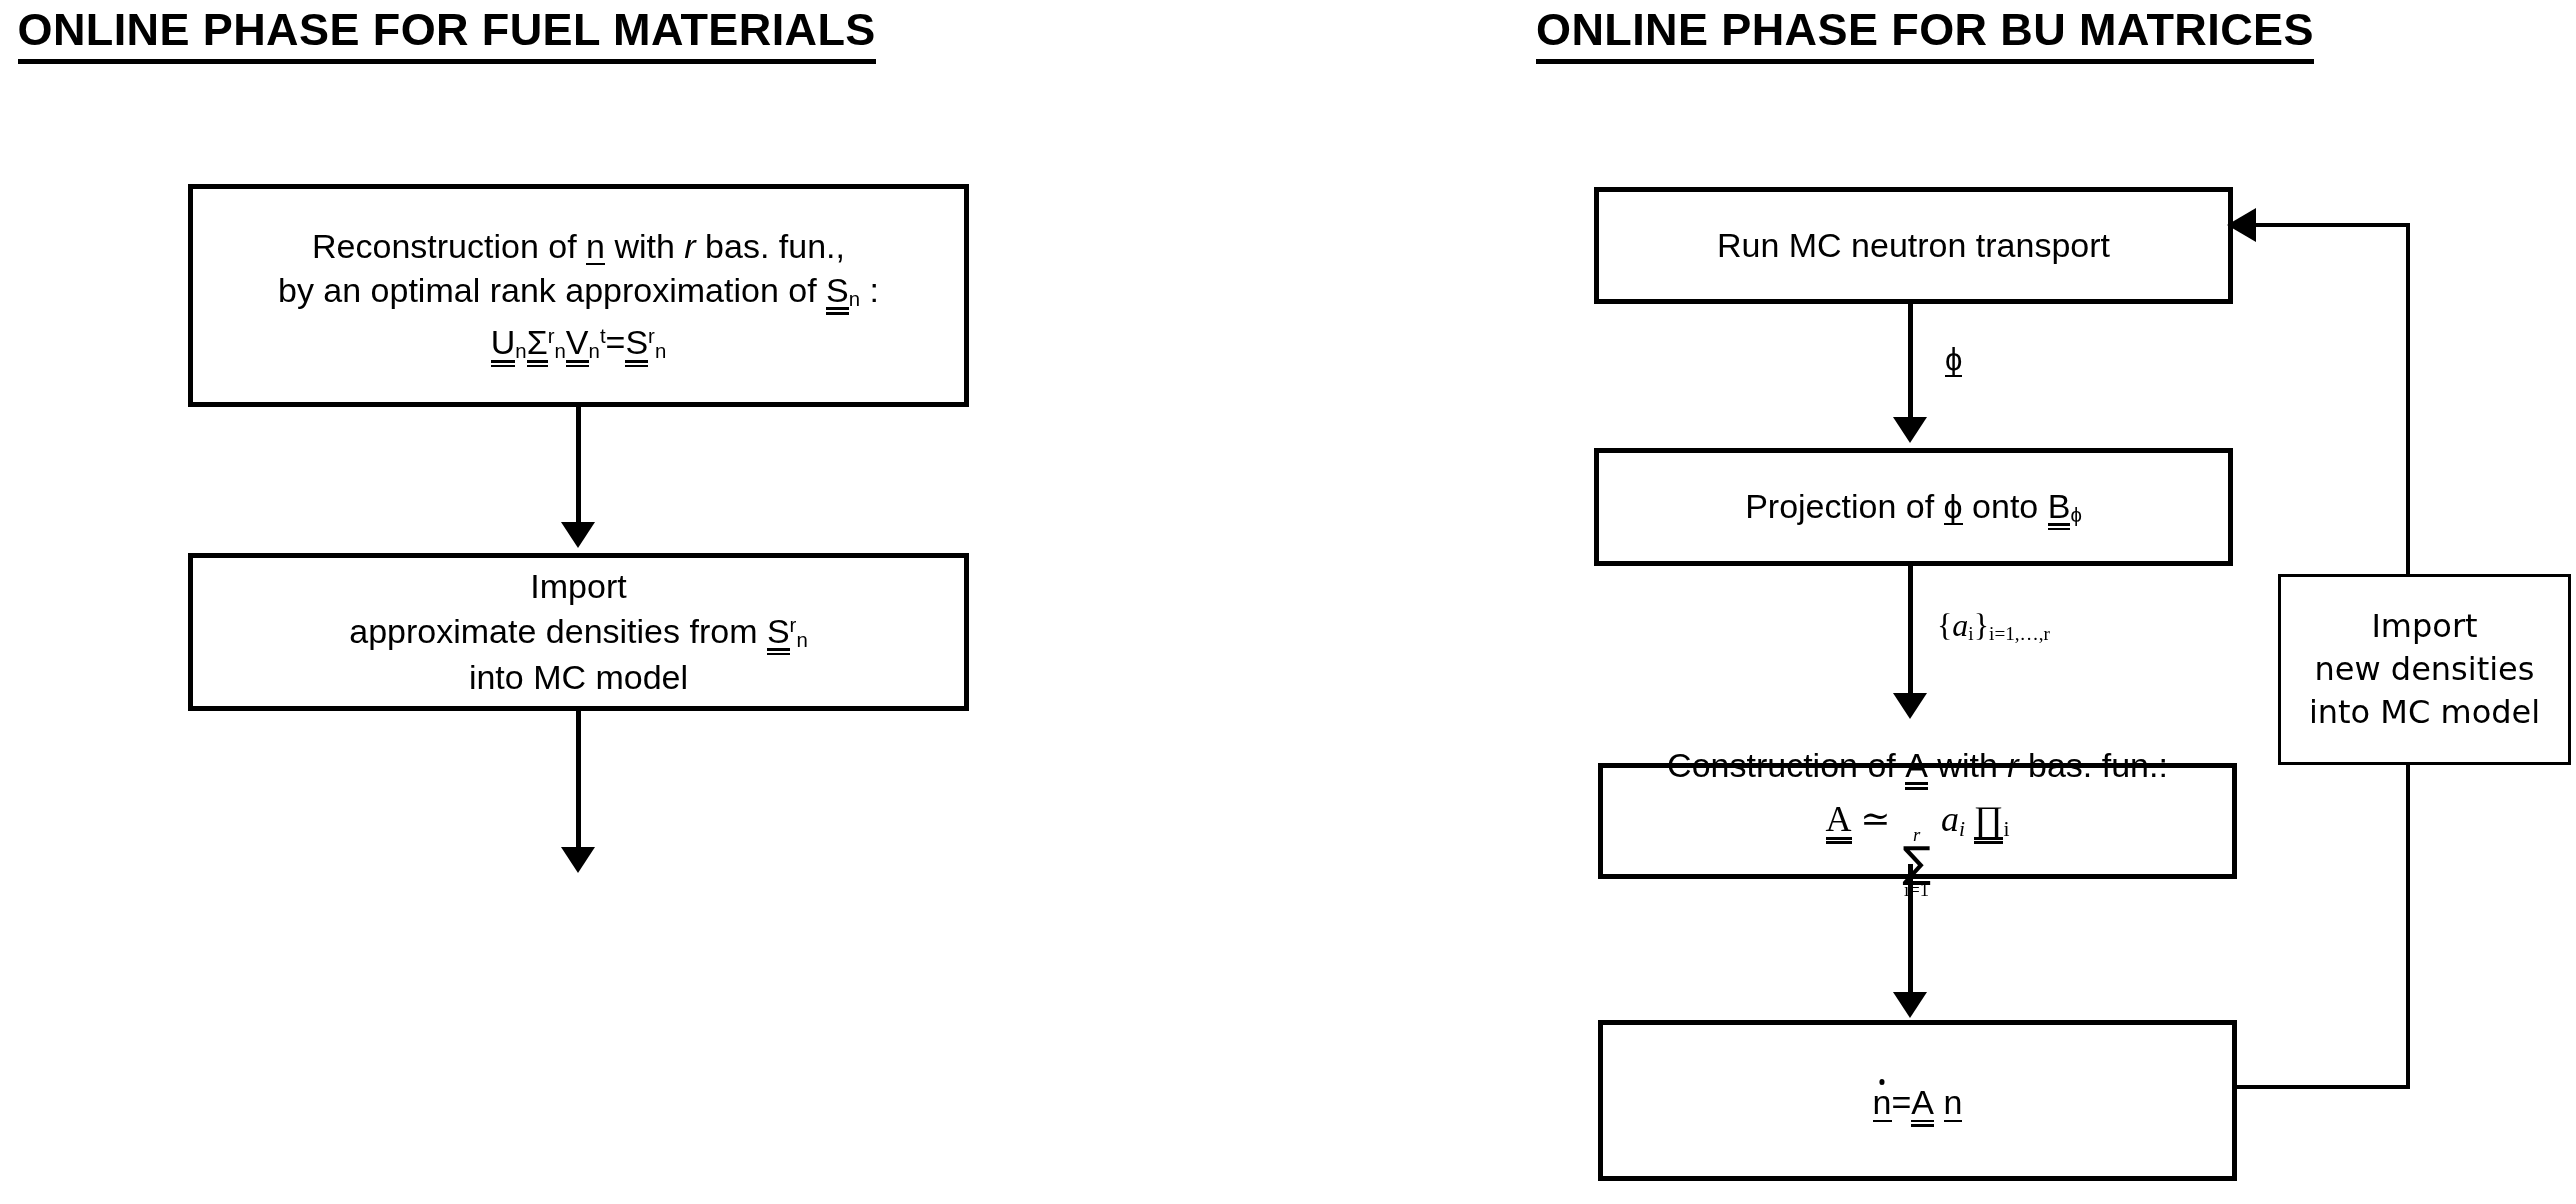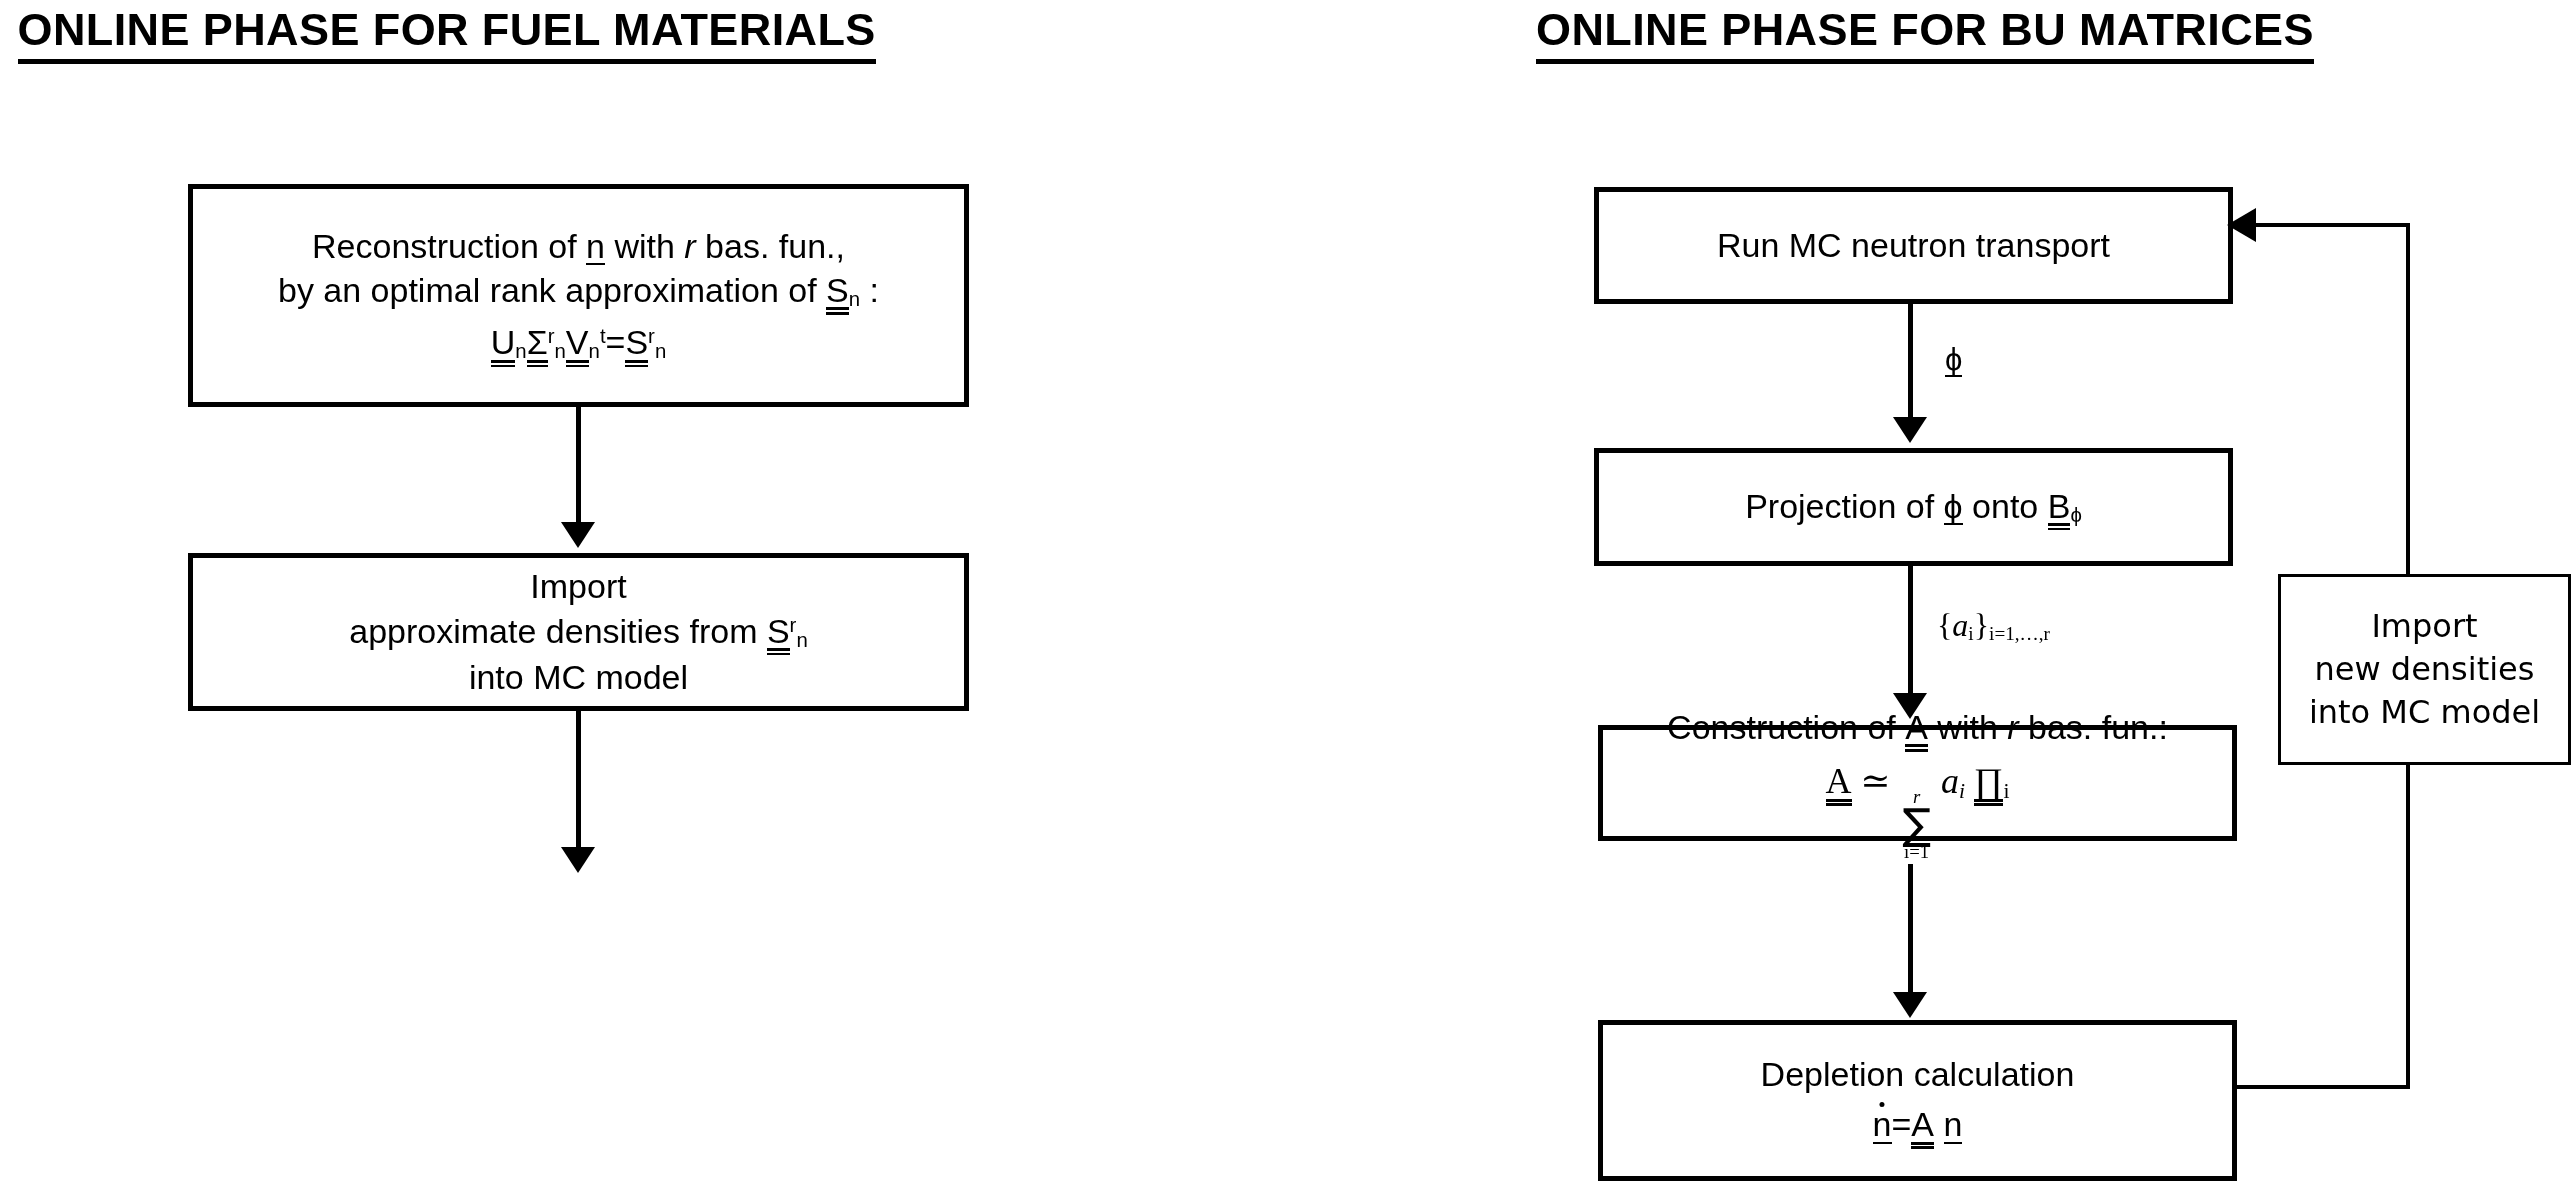--- a/index.html
+++ b/index.html
@@ -23,21 +23,21 @@
   .box .ln{display:block;white-space:nowrap;}
 
   
   #box-reconstruction{left:188px;top:184px;width:781px;height:223px;}
   #box-import-densities{left:188px;top:553px;width:781px;height:158px;}
   #box-run-mc-times{left:188px;top:874px;width:781px;height:162px;}
 
   
   #box-run-mc{left:1594px;top:187px;width:639px;height:117px;}
   #box-projection{left:1594px;top:448px;width:639px;height:118px;}
-  #box-construction{left:1598px;top:725px;width:639px;height:116px;}
+  #box-construction{left:1598px;top:763px;width:639px;height:116px;}
   #box-depletion{left:1598px;top:1020px;width:639px;height:161px;}
   #box-import-new{left:2278px;top:574px;width:293px;height:191px;
                   font-family:"DejaVu Sans",sans-serif;font-size:32px;line-height:1.34;}
 
   
   .it{font-style:italic;}
   .ul1{border-bottom:2.9px solid #000;display:inline-block;line-height:.94;padding-bottom:0.7px;}
   .ul2{display:inline-block;position:relative;line-height:.94;padding-bottom:8px;}
   .ul2::before,.ul2::after{content:"";position:absolute;left:0;right:0;height:2.9px;background:#000;}
   .ul2::before{bottom:4.4px;}
@@ -126,21 +126,20 @@
          <span class="top">r</span>
          <span class="glyph">∑</span>
          <span class="bot">i=1</span>
        </span><span class="it" style="margin-left:7.3px;">a</span><sub class="it">i</sub><span class="ul2" style="margin-left:8.8px;">∏</span><sub>i</sub></span>
   </div>
 
   <div class="vline" style="left:1908px;top:864px;height:131px;"></div>
   <div class="arrowdown" style="left:1893px;top:992px;"></div>
 
   <div class="box" id="box-depletion">
-    <span class="ln">Depletion calculation</span>
     <span class="ln frm"><span class="ul1 dotted">n</span><span>=</span><span class="ul2">A</span><span>&nbsp;</span><span class="ul1">n</span></span>
   </div>
 
   <div class="box thin" id="box-import-new">
     <span class="ln">Import</span>
     <span class="ln">new densities</span>
     <span class="ln">into MC model</span>
   </div>
 
   <div class="hline" style="left:2233px;top:1085px;width:177px;height:4.4px;"></div>

